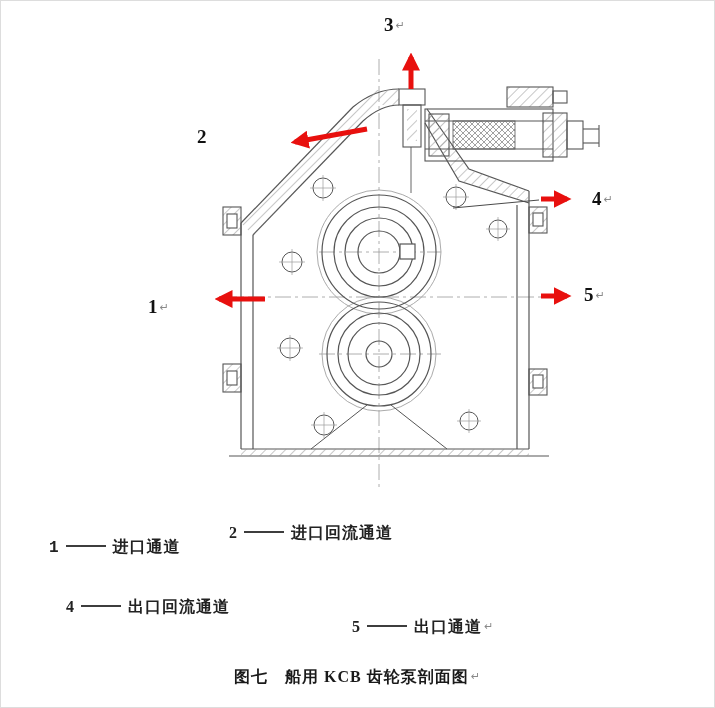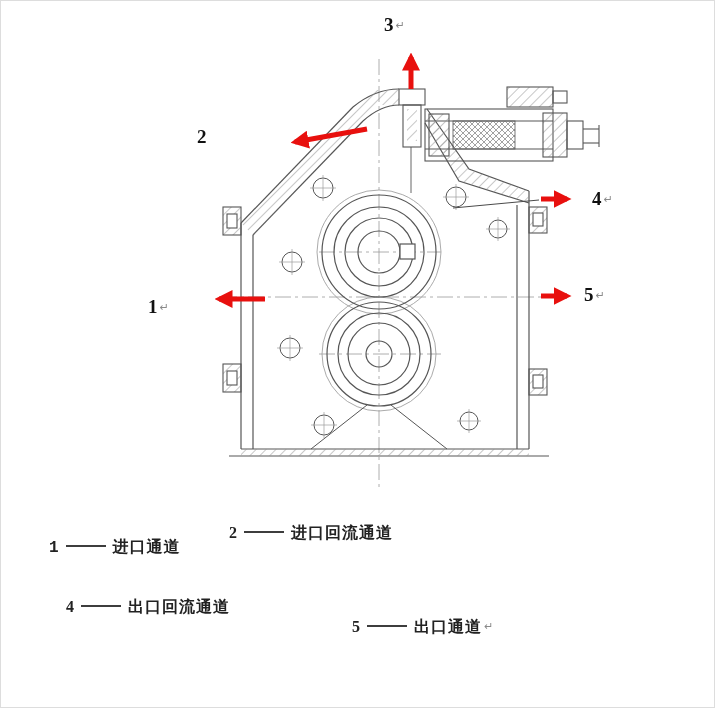--- a/index.html
+++ b/index.html
@@ -182,14 +182,17 @@
     <span class="num">2</span><span class="dash"></span><span class="txt">进口回流通道</span>
   </div>
 
   <div class="legend-item" style="left:65px; top:596px;">
     <span class="num">4</span><span class="dash"></span><span class="txt">出口回流通道</span>
   </div>
   <div class="legend-item" style="left:303px; top:616px;margin-left:48px;">
     <span class="num">5</span><span class="dash"></span><span class="txt">出口通道</span><span class="mark">↵</span>
   </div>
 
+  <div class="caption">
+    <span>图七　船用 KCB 齿轮泵剖面图</span><span class="mark">↵</span>
+  </div>
 
 </div>
 
 </body></html>

